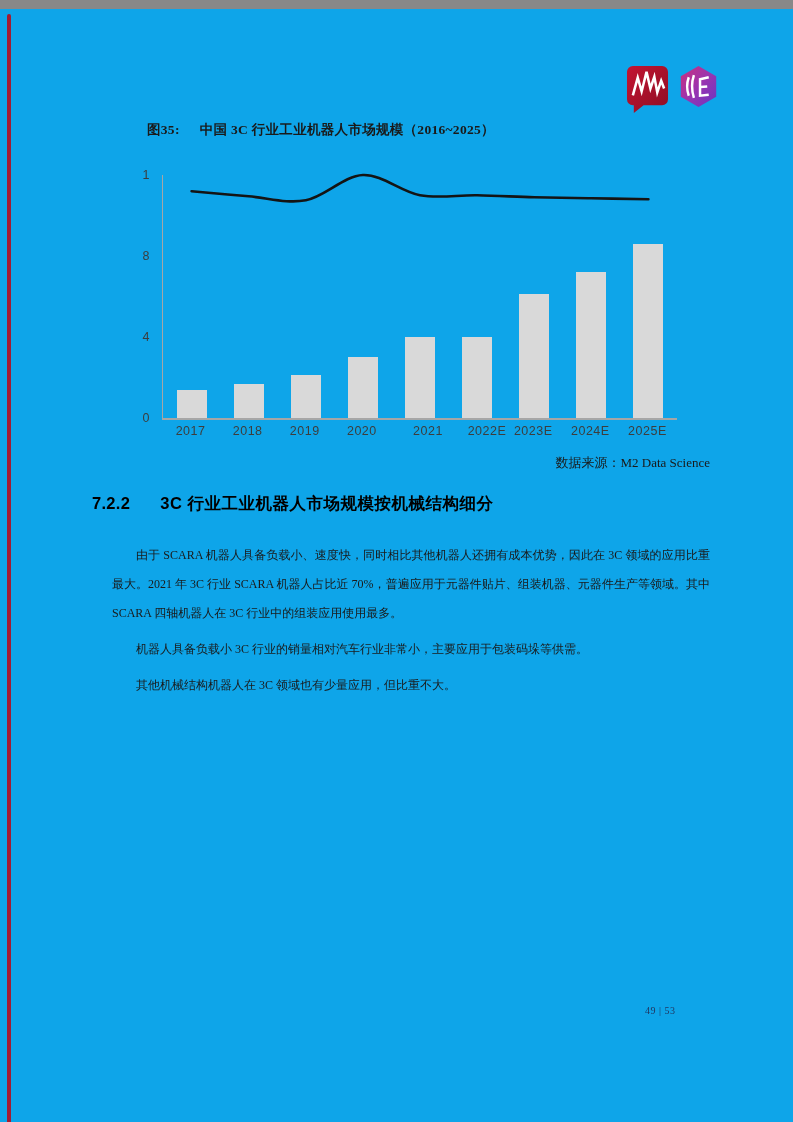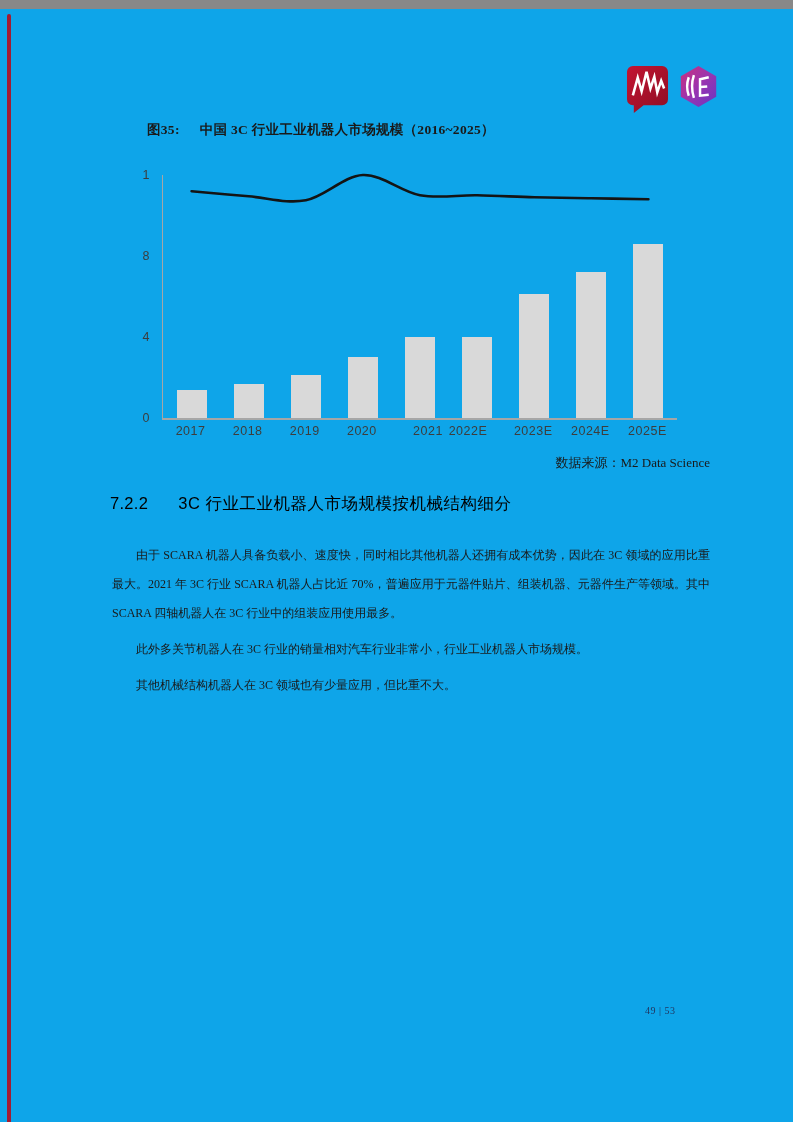--- a/index.html
+++ b/index.html
@@ -21,22 +21,22 @@
          font-family:"Liberation Sans","DejaVu Sans",sans-serif;}
   .chart .plot{position:absolute;left:30px;top:6px;width:514px;height:243px;
          border-left:1.5px solid #a6a6a6;border-bottom:2px solid #a6a6a6;}
   .chart .bar{position:absolute;bottom:0;width:30px;}
   .chart .y-tick{position:absolute;left:0;width:18px;text-align:right;font-size:12.5px;color:#3d3d3d;letter-spacing:0.5px;line-height:16px;}
   .chart .x-tick{position:absolute;top:255px;width:64px;text-align:center;font-size:12.5px;color:#3d3d3d;letter-spacing:0.5px;}
   .chart svg.lineplot{position:absolute;left:0;top:0;overflow:visible;}
   
   .source-line{position:absolute;right:83px;top:445px;font-size:13px;white-space:nowrap;}
   
-  .section-heading{position:absolute;left:110px;top:484px;display:flex;align-items:baseline;
-      font-family:"Liberation Sans","DejaVu Sans",sans-serif;font-weight:normal;font-size:16.5px;color:#000;}
+  .section-heading{position:absolute;left:92px;top:484px;display:flex;align-items:baseline;
+      font-family:"Liberation Sans","DejaVu Sans",sans-serif;font-weight:bold;font-size:16.5px;color:#000;}
   .section-heading .sec-num{margin-right:30px;letter-spacing:0.3px;}
   .section-heading .sec-title{letter-spacing:0.5px;}
   
   .body-text{position:absolute;left:112px;top:532px;width:598px;font-size:12px;line-height:29px;text-align:justify;}
   .body-text p{margin:0 0 7px 0;text-indent:2em;}
   
   .page-footer{position:absolute;left:645px;top:996px;font-size:10px;color:#1F3864;letter-spacing:0.5px;}
 </style>
 </head>
 <body>
@@ -94,36 +94,36 @@
       </div>
   <div class="y-tick" style="top: 241px;">0</div>
       <div class="y-tick" style="top: 160px;">4</div>
       <div class="y-tick" style="top: 79px;">8</div>
       <div class="y-tick" style="top: -2px;">1</div>
       <div class="x-tick" style="left: 26.5556px;">2017</div>
       <div class="x-tick" style="left: 83.6667px;">2018</div>
       <div class="x-tick" style="left: 140.778px;">2019</div>
       <div class="x-tick" style="left: 197.889px;">2020</div>
       <div class="x-tick" style="left: 264px;">2021</div>
-      <div class="x-tick" style="left: 304px;">2022E</div>
+      <div class="x-tick" style="left: 323px;">2022E</div>
       <div class="x-tick" style="left: 369.222px;">2023E</div>
       <div class="x-tick" style="left: 426.333px;">2024E</div>
       <div class="x-tick" style="left: 483.444px;">2025E</div>
     </div>
 
   <div class="source-line">
     <span>数据来源：</span><span>M2 Data Science</span>
   </div>
 
   <div class="section-heading">
     <span class="sec-num">7.2.2</span>
     <span class="sec-title">3C 行业工业机器人市场规模按机械结构细分</span>
   </div>
 
   <div class="body-text">
     <p>由于 SCARA 机器人具备负载小、速度快，同时相比其他机器人还拥有成本优势，因此在 3C 领域的应用比重最大。2021 年 3C 行业 SCARA 机器人占比近 70%，普遍应用于元器件贴片、组装机器、元器件生产等领域。其中 SCARA 四轴机器人在 3C 行业中的组装应用使用最多。</p>
-    <p>此外多关节机器人在 3C 行业的销量相对汽车行业非常小，行业工业机器人市场规模。</p>
+    <p>机器人具备负载小 3C 行业的销量相对汽车行业非常小，主要应用于包装码垛等供需。</p>
     <p>其他机械结构机器人在 3C 领域也有少量应用，但比重不大。</p>
   </div>
 
   <div class="page-footer">49 | 53</div>
 
 </div>
 
 </body></html>

